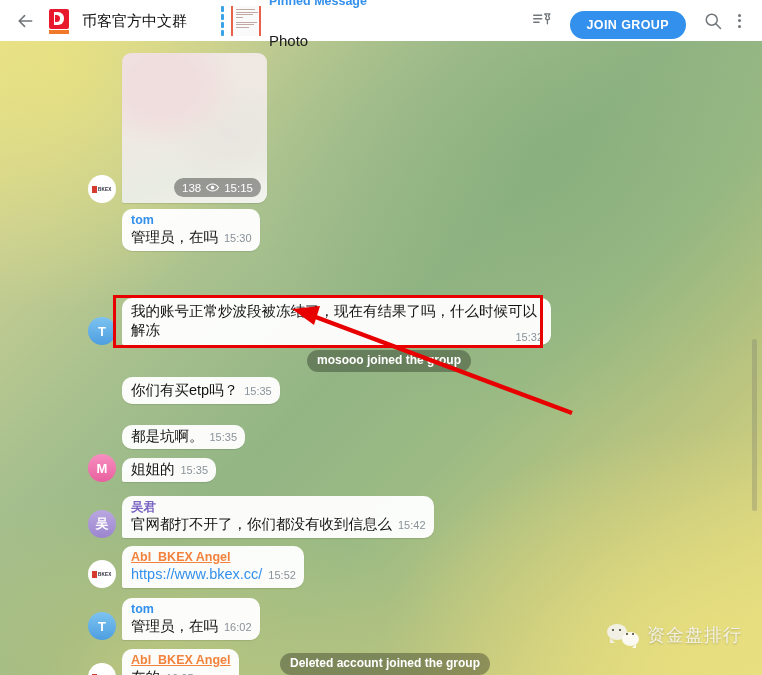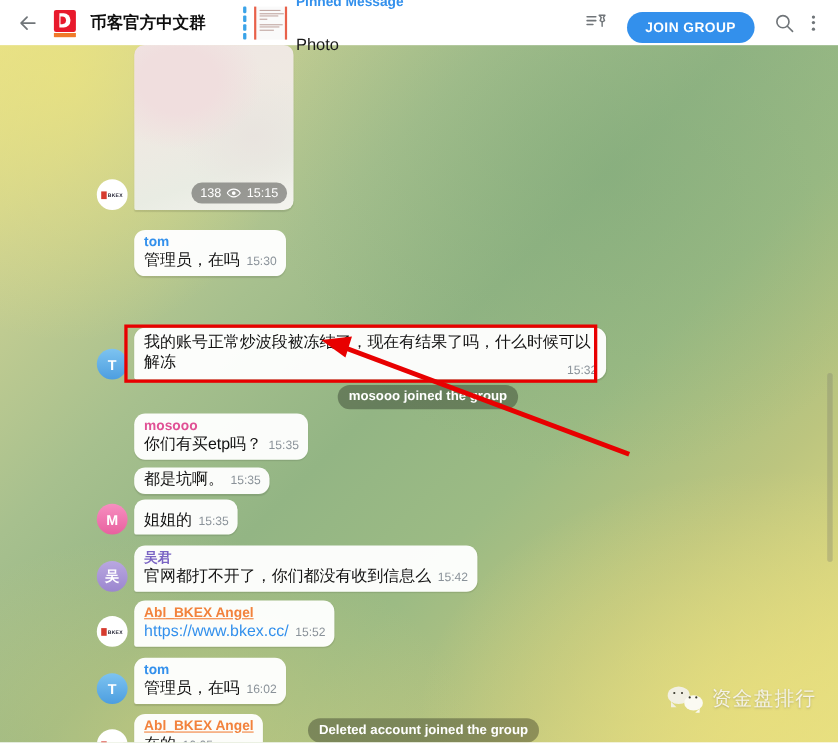--- a/index.html
+++ b/index.html
@@ -82,21 +82,21 @@
   .title-block {
     display: flex;
     flex-direction: column;
     justify-content: center;
     flex: 0 0 auto;
     min-width: 0;
     margin-right: 24px;
   }
   .group-title {
     font-size: 15px;
-    font-weight: bold;
+    font-weight: normal;
     color: #0f0f0f;
     line-height: 17px;
     white-space: nowrap;
   }
   .group-sub {
     font-size: 12.5px;
     color: #555b62;
     line-height: 15px;
     white-space: nowrap;
   }
@@ -499,21 +499,21 @@
         <i></i>
           <i></i>
           <i></i>
       </span>
     </div>
   </div>
 
   <div id="chat">
     <div class="msg-list">
 
-      <div class="row" style="left:88px; top:0px;">
+      <div class="row" style="left:88px; top:12px;">
         <div class="avatar bkex">
           <span class="bkex-logo">
             <span class="sq"></span>
               <span class="tx">BKEX</span>
           </span>
         </div>
         <div class="photo-bubble">
           <div class="photo-meta">
             <span>138</span>
             <span class="eye">
@@ -538,35 +538,34 @@
       <div class="row" style="left:88px; top:257px;">
         <div class="avatar blue">T</div>
         <div class="bubble" style="width:412px; max-width:none; padding-bottom:2px;">
           <span class="btext">我的账号正常炒波段被冻结了，现在有结果了吗，什么时候可以解冻</span><span class="time float">15:32</span>
         </div>
       </div>
 
       <div class="row" style="left:88px; top:335px;">
         <div class="avatar spacer"></div>
         <div class="bubble" style="border-bottom-left-radius:10px;">
-          <div class="sender c-pink">mosooo</div>
           <span class="btext">你们有买etp吗？</span><span class="time">15:35</span>
         </div>
       </div>
 
       <div class="row" style="left:88px; top:380px;">
         <div class="avatar spacer"></div>
         <div class="bubble" style="border-bottom-left-radius:10px; padding-top:2px; padding-bottom:3px;">
           <span class="btext">都是坑啊。</span><span class="time">15:35</span>
         </div>
       </div>
 
       <div class="row" style="left:88px; top:413px;">
         <div class="avatar pink">M</div>
-        <div class="bubble" style="padding-top:10px; padding-bottom:3px;">
+        <div class="bubble" style="padding-top:2px; padding-bottom:3px;">
           <span class="btext">姐姐的</span><span class="time">15:35</span>
         </div>
       </div>
 
       <div class="row" style="left:88px; top:409px; margin-top:46px;">
         <div class="avatar purple">吴</div>
         <div class="bubble">
           <div class="sender c-purple">吴君</div>
           <span class="btext">官网都打不开了，你们都没有收到信息么</span><span class="time">15:42</span>
         </div>

